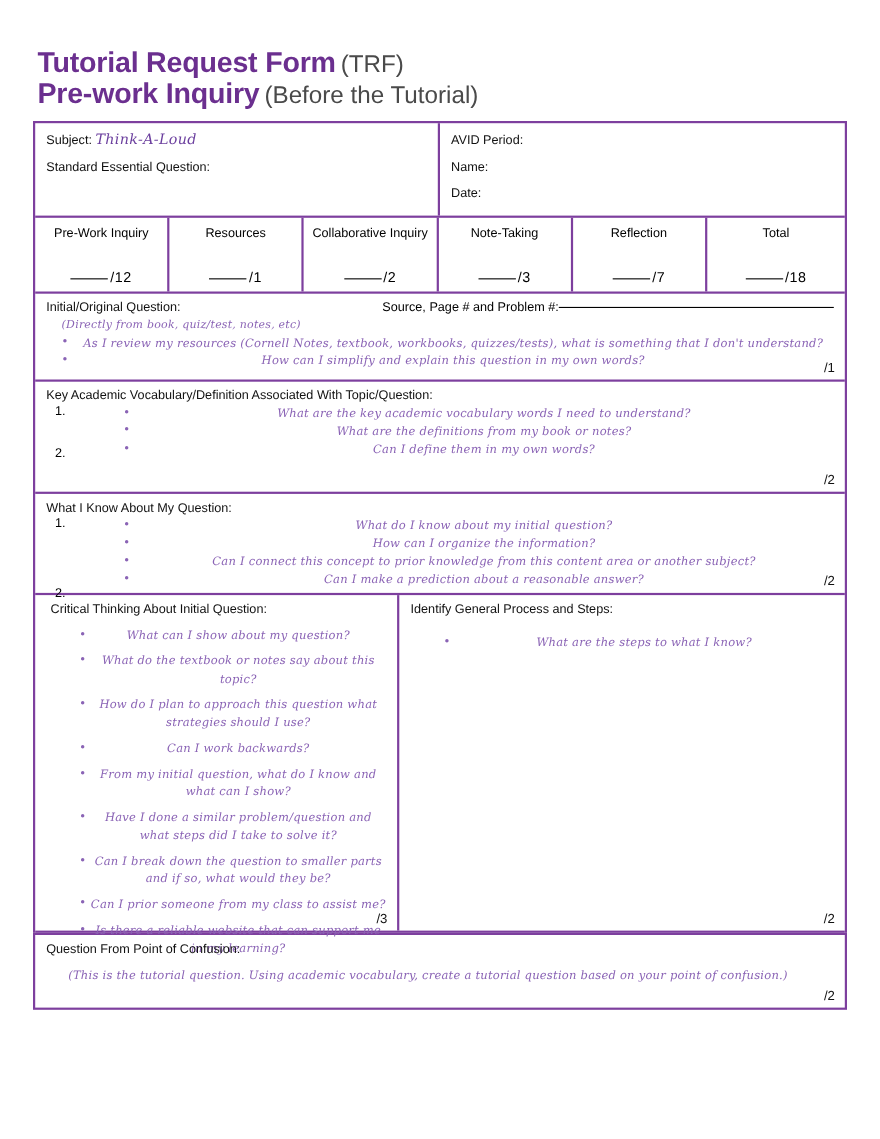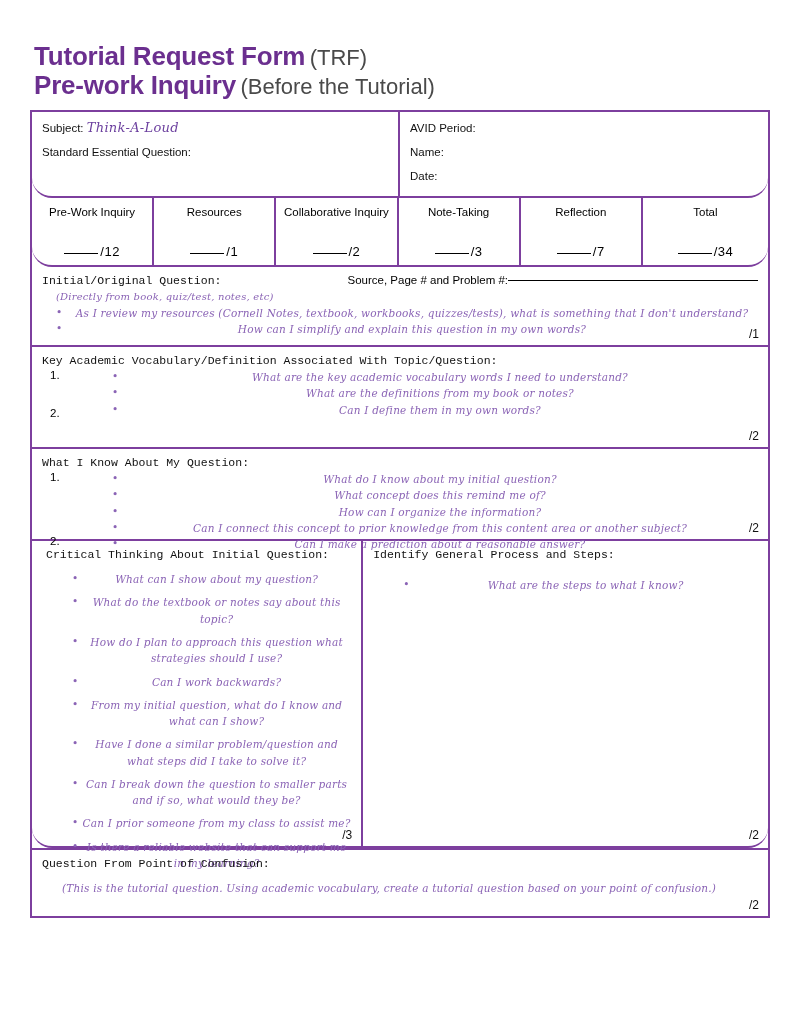--- a/index.html
+++ b/index.html
@@ -43,21 +43,21 @@
     color: #4a4a4a;
   }
   
   .frame {
     border: 2px solid #7d3f9e;
     border-bottom: none;
     box-sizing: border-box;
   }
   .frame.last { border-bottom: 2px solid #7d3f9e; }
 
-  .row { display: flex; border-radius: 20px; }
+  .row { display: flex; }
   .cell {
     box-sizing: border-box;
     position: relative;
   }
   .vline { border-right: 2px solid #7d3f9e; }
   .hline { border-bottom: 2px solid #7d3f9e; }
 
   
   .info-left, .info-right {
     padding: 6px 8px 6px 10px;
@@ -96,21 +96,20 @@
   
   .sec {
     position: relative;
     padding: 7px 10px 8px 10px;
     box-sizing: border-box;
   }
   .sec-title {
     font-size: 11.5px;
     color: #111;
     margin-bottom: 2px;
-    font-family: Liberation Mono, monospace;
   }
   .sec-title-row {
     display: flex;
     justify-content: space-between;
     align-items: baseline;
     gap: 10px;
   }
   .src-label {
     font-size: 11.5px;
     white-space: nowrap;
@@ -213,21 +212,21 @@
       <div class="cell vline" style="width:16.6%">
         <div class="score-name">Note-Taking</div>
         <div class="score-val"><span class="underline-sm"></span><span>/3</span></div>
       </div>
       <div class="cell vline" style="width:16.6%">
         <div class="score-name">Reflection</div>
         <div class="score-val"><span class="underline-sm"></span><span>/7</span></div>
       </div>
       <div class="cell" style="width:17%">
         <div class="score-name">Total</div>
-        <div class="score-val"><span class="underline-sm"></span><span>/34</span></div>
+        <div class="score-val"><span class="underline-sm"></span><span>/18</span></div>
       </div>
     </div>
 
     <div class="sec hline" style="height:80px">
       <div class="sec-title-row">
         <span class="sec-title">Initial/Original Question:</span>
         <span class="src-label"><span>Source, Page # and Problem #:</span><span class="src-rule"></span></span>
       </div>
       <div class="hint small" style="padding-left:14px">(Directly from book, quiz/test, notes, etc)</div>
       <ul class="bullets hint" style="padding-left:14px">
@@ -255,21 +254,20 @@
 
     <div class="sec hline" style="height:92px">
       <div class="sec-title">What I Know About My Question:</div>
       <div class="two-col">
         <div class="numbered">
           <div style="margin-bottom:52px">1.</div>
           <div>2.</div>
         </div>
         <ul class="bullets hint" style="flex:1">
           <li>What do I know about my initial question?</li>
-          <li>What concept does this remind me of?</li>
           <li>How can I organize the information?</li>
           <li>Can I connect this concept to prior knowledge from this content area or another subject?</li>
           <li>Can I make a prediction about a reasonable answer?</li>
         </ul>
       </div>
       <span class="pts">/2</span>
     </div>
 
     <div class="row hline">
       <div class="cell vline sec col-left" style="height:305px">

